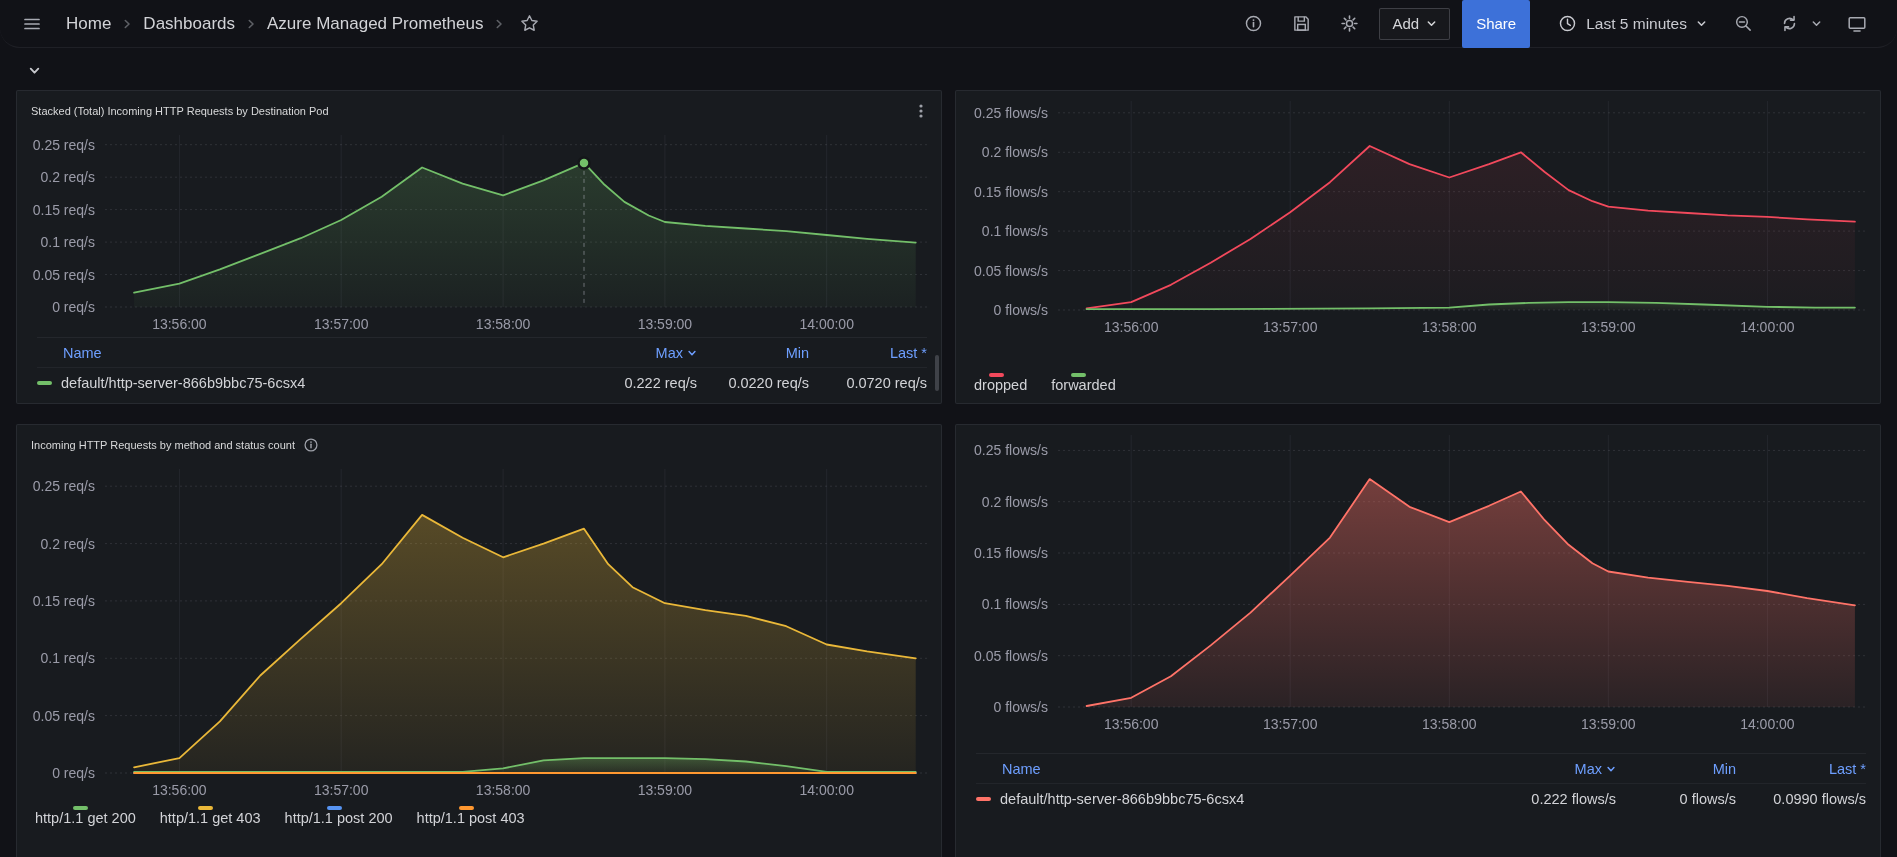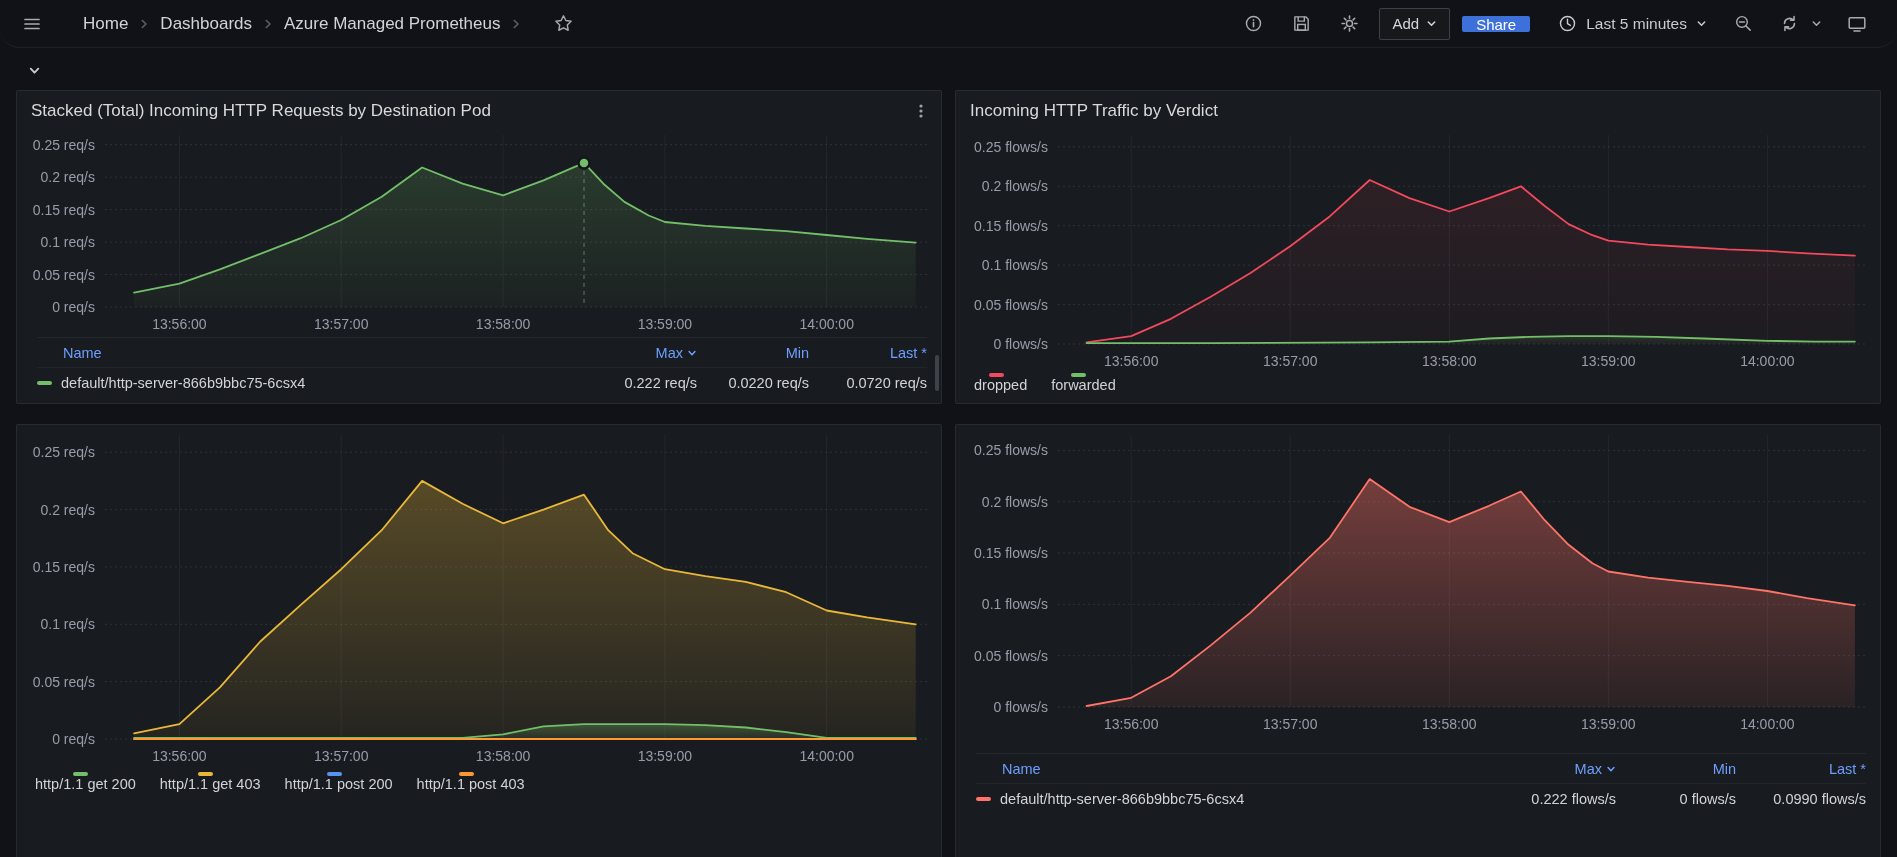--- a/index.html
+++ b/index.html
@@ -5,21 +5,21 @@
   * { box-sizing: border-box; }
   html,body { margin:0; padding:0; }
   body {
     width:1897px; height:857px; overflow:hidden;
     background:#111217; color:#ccccdc;
     font-family:"Liberation Sans","DejaVu Sans",sans-serif;
   }
   
   .nav {
     display:flex; align-items:center; height:48px;
-    padding:0 22px 0 14px; gap:21px;
+    padding:0 22px 0 14px; gap:4px;
     border-bottom:1px solid rgba(204,204,220,0.08);
     background:#111217;
     border-radius:20px;
   }
   .icon-btn {
     background:none; border:none; padding:0; cursor:pointer;
     width:36px; height:36px; display:flex; align-items:center; justify-content:center;
     color:#a8aab2; border-radius:2px; flex:0 0 auto;
   }
   .icon-btn svg { display:block; }
@@ -30,21 +30,21 @@
   }
   .crumb.current { color:#9d9fa5; cursor:default; }
   .crumb-sep { color:#5e6066; display:flex; align-items:center; padding:0 2px; }
   .toolbar { margin-left:auto; display:flex; align-items:center; gap:12px; }
   .btn-add {
     display:flex; align-items:center; gap:7px; height:32px; padding:0 12px;
     background:#17181c; border:1px solid rgba(204,204,220,0.22); border-radius:2px;
     color:#d5d6d9; font-size:15px; font-family:inherit; cursor:pointer; white-space:nowrap;
   }
   .btn-share {
-    height:16px; padding:0 14px; border:none; border-radius:2px;
+    height:48px; padding:0 14px; border:none; border-radius:2px;
     color:#ffffff; font-size:15px; font-family:inherit; cursor:pointer; white-space:nowrap;
   }
   .time-btn {
     display:flex; align-items:center; gap:9px; height:32px; padding:0 6px;
     background:none; border:none; color:#c9cad0; font-size:15.5px;
     font-family:Liberation Sans, sans-serif; cursor:pointer; white-space:nowrap; margin-left:10px;
   }
   .refresh-group { display:flex; align-items:center; gap:0; }
   .refresh-group .icon-btn { width:32px; }
 
@@ -61,21 +61,21 @@
   .panel {
     background:#181b1f; border:1px solid rgba(204,204,220,0.09); border-radius:2px;
     display:flex; flex-direction:column; min-height:0; position:relative; overflow:hidden;
   }
   .panel-header {
     display:flex; align-items:center; justify-content:space-between;
     padding:7px 10px 2px 14px; min-height:34px;
   }
   .panel-title-wrap { display:flex; align-items:center; gap:8px; min-width:0; }
   .panel-title {
-    margin:0; font-size:17px; font-weight:500; color:#d8d9da;
+    margin:0; font-size:11px; font-weight:500; color:#d8d9da;
     white-space:nowrap; overflow:hidden; text-overflow:ellipsis;
   }
   .kebab { background:none;border:none;padding:2px;color:#9da0a8;cursor:pointer;display:flex;border-radius:2px; }
   .panel-info { color:#9da0a8; display:flex; }
 
   .chart { flex:1 1 auto; min-height:0; width:100%; }
   .chart-fixed-1 { flex:0 0 auto; height:344px; }
   .chart-fixed-2 { flex:0 0 auto; height:312px; }
   .chart svg text { font:14px "Liberation Sans","DejaVu Sans",sans-serif; fill:rgba(204,204,220,0.72); }
 
@@ -298,25 +298,20 @@
             </span>
           <span class="lt-val">0.222 req/s</span>
           <span class="lt-val">0.0220 req/s</span>
           <span class="lt-val">0.0720 req/s</span>
         </div>
       </div>
       <div class="scroll-thumb"></div>
     </section>
 
     <section class="panel">
-      <header class="panel-header">
-        <div class="panel-title-wrap">
-          <h2 class="panel-title">Incoming HTTP Traffic by Verdict</h2>
-        </div>
-      </header>
       <div class="chart"><svg width="924" height="249">
             <defs>
               <linearGradient id="g1-0" x1="0" y1="0" x2="0" y2="1">
                 <stop offset="0" stop-color="#f2495c" stop-opacity="0.1"></stop>
                 <stop offset="1" stop-color="#f2495c" stop-opacity="0.020"></stop>
               </linearGradient>
               <linearGradient id="g1-1" x1="0" y1="0" x2="0" y2="1">
                 <stop offset="0" stop-color="#73bf69" stop-opacity="0.15"></stop>
                 <stop offset="1" stop-color="#73bf69" stop-opacity="0.030"></stop>
               </linearGradient>
@@ -354,20 +349,32 @@
             <span>dropped</span>
           </span>
         <span class="li-item">
             <i class="swatch" style="background: rgb(115, 191, 105);"></i>
             <span>forwarded</span>
           </span>
       </div>
     </section>
 
     <section class="panel">
+      <header class="panel-header">
+        <div class="panel-title-wrap">
+          <h2 class="panel-title">Incoming HTTP Requests by method and status count</h2>
+          <span class="panel-info">
+            <svg width="16" height="16" viewBox="0 0 20 20">
+                <circle cx="10" cy="10" r="7.4" fill="none" stroke="currentColor" stroke-width="1.6"></circle>
+                <path d="M10 9v4.4" stroke="currentColor" stroke-width="1.8" stroke-linecap="round"></path>
+                <circle cx="10" cy="6.3" r="1.05" fill="currentColor"></circle>
+              </svg>
+          </span>
+        </div>
+      </header>
       <div class="chart chart-fixed-1"><svg width="924" height="344">
             <defs>
               <linearGradient id="g2-0" x1="0" y1="0" x2="0" y2="1">
                 <stop offset="0" stop-color="#eab839" stop-opacity="0.3"></stop>
                 <stop offset="1" stop-color="#eab839" stop-opacity="0.060"></stop>
               </linearGradient>
               <linearGradient id="g2-1" x1="0" y1="0" x2="0" y2="1">
                 <stop offset="0" stop-color="#73bf69" stop-opacity="0.3"></stop>
                 <stop offset="1" stop-color="#73bf69" stop-opacity="0.060"></stop>
               </linearGradient>

